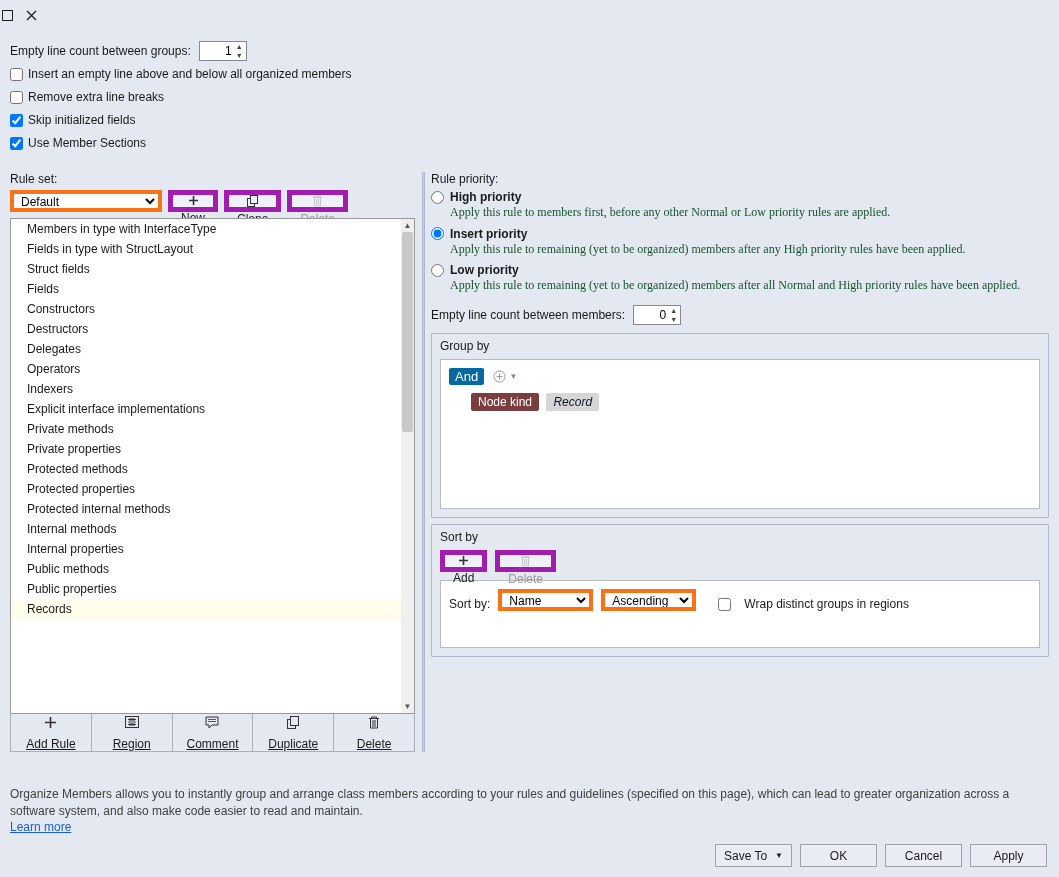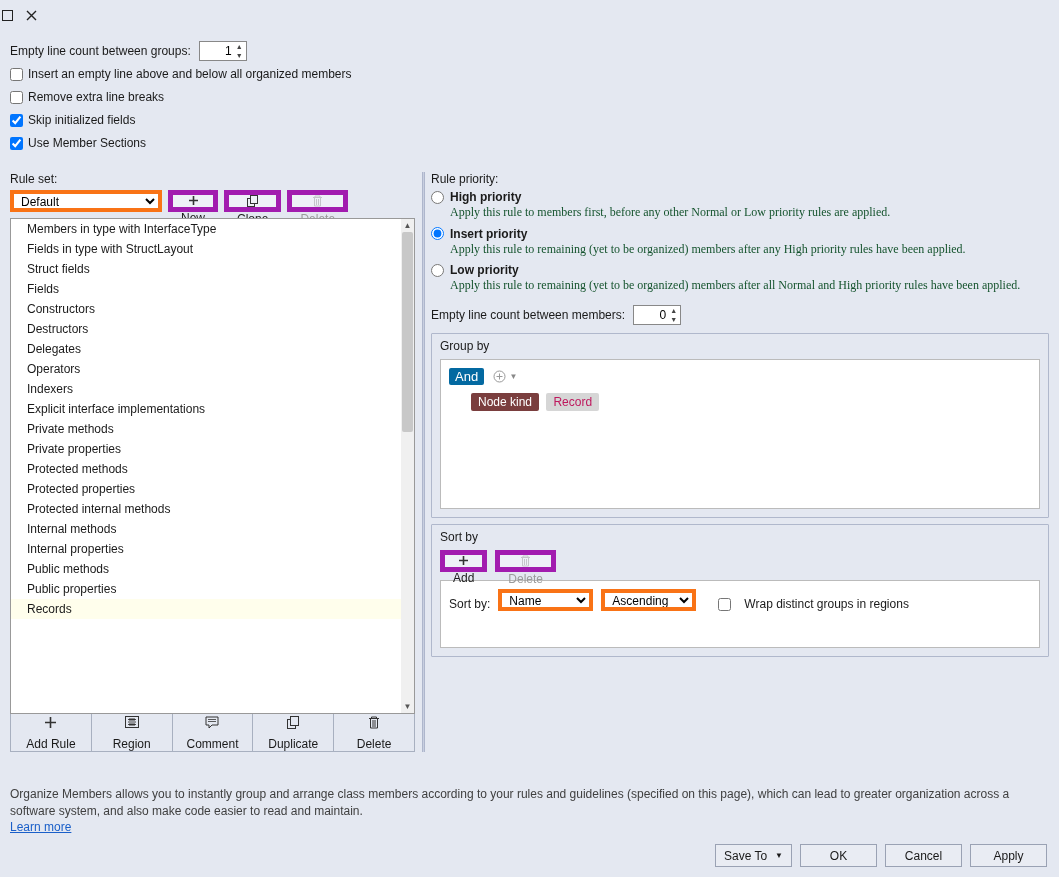--- a/index.html
+++ b/index.html
@@ -29,35 +29,35 @@
   .btn.disabled { color:#9a9a9a; cursor:default; }
   .btn.disabled svg { opacity:0.4; }
   .listbox { flex:1; border:1px solid #999; background:#fff; position:relative; overflow:hidden;padding-left:14px;}
   .listitems { position:absolute; top:0; left:0; right:13px; bottom:0; overflow:hidden;}
   .li { height:20px; line-height:20px; padding-left:16px; cursor:default; white-space:nowrap; }
   .li.selected { background:#fffeec; }
   .scrollbar { position:absolute; right:0; top:0; bottom:0; width:13px; background:#f0f0f0; }
   .scroll-up,.scroll-down { height:13px; display:flex; align-items:center; justify-content:center; font-size:8px; color:#555; cursor:pointer; }
   .scroll-thumb { position:absolute; left:1px; right:1px; top:13px; height:200px; background:#c8c8c8; border-radius:2px;}
   .iconbtns { display:flex; border:1px solid #a8b0c0; border-top:none; }
-  .iconbtn { flex:1; height:37px; display:flex; flex-direction:column; align-items:center; justify-content:center; gap:7px; border-right:1px solid #a8b0c0; cursor:pointer; background:#e4e8f1; }
+  .iconbtn { flex:1; height:37px; display:flex; flex-direction:column; align-items:center; justify-content:center; gap:7px; border-right:1px solid #a8b0c0; cursor:pointer; background:#e4e8f1;text-decoration:underline; }
   .iconbtn:last-child { border-right:none; }
   .iconbtn .ic { height:15px; display:flex; align-items:center; justify-content:center; }
   .radio-row { display:flex; align-items:center; gap:6px; margin-bottom:1px;}
   input[type=radio] { margin:0; width:13px; height:13px; cursor:pointer; }
   .radio-label { font-weight:600; }
   .radio-desc { color:#14532d; margin:0 0 6px 19px; line-height:1.3;font-family:Liberation Serif, serif; }
   .groupbox { border:1px solid #b0b8cc; background:#e4e8f1; margin-top:6px; border-radius:1px; }
   .groupbox .gtitle { padding:5px 8px 0 8px; }
   .groupbox .ginner { margin:6px 8px 8px 8px; }
   .whitepanel { background:#fff; border:1px solid #bbb; min-height:150px; padding:8px;}
   .and-chip { display:inline-block; background:#0369a1; color:#fff; padding:1px 6px; border-radius:2px; font-size:13px; margin-right:6px; vertical-align:middle;}
   .plus-circle { display:inline-flex; align-items:center; gap:1px; color:#888; vertical-align:middle; }
   .nodekind { display:inline-block; background:#7a3e3e; color:#fff; padding:2px 7px; border-radius:2px; margin-top:8px; margin-left:22px;}
-  .record-chip { display:inline-block; background:#d6d6d6; color:#be185d; padding:2px 7px; border-radius:2px; margin-left:4px;}
+  .record-chip { display:inline-block; background:#d6d6d6; color:#0f172a; padding:2px 7px; border-radius:2px; margin-left:4px;font-style:italic;}
   .sortrow { display:flex; align-items:flex-end; gap:8px;}
   .footer-text { position:absolute; left:10px; right:20px; bottom:42px; color:#404040; line-height:1.35;}
   .footer-text a { color:#1a5fc9; text-decoration:underline; }
   .dlgbtns { position:absolute; right:12px; bottom:10px; display:flex; gap:8px; }
   .dlgbtn { width:77px; height:23px; border:1px solid #9aa2b4; background:#e9ecf3; display:flex; align-items:center; justify-content:center; cursor:pointer;}
   svg { display:block; }
 </style>
 </head>
 <body>
 

